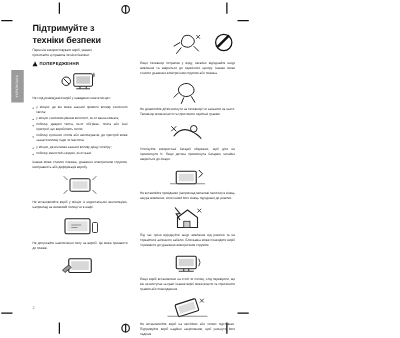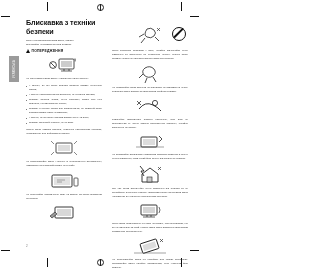--- a/index.html
+++ b/index.html
@@ -68,21 +68,21 @@
 <div class="reg" style="left:97px;top:4px;"></div>
 <div class="reg" style="left:97px;top:259px;"></div>
 
 <div class="page">
 
   <div class="tab">
     <span class="tabtxt">УКРАЇНСЬКА</span>
   </div>
 
   <div class="col colL">
-    <h1>Блискавка з техніки безпеки</h1>
+    <h1>Підтримуйте з техніки безпеки</h1>
     <p class="lede">Перш ніж використовувати виріб, уважно прочитайте ці правила техніки безпеки.</p>
 
     <div class="warnhead">
       <span class="tri"></span>
       <span class="wl">ПОПЕРЕДЖЕННЯ</span>
     </div>
 
     <div class="fig">
       <svg width="34" height="19" viewBox="0 0 34 19">
         <rect x="12" y="3" width="15" height="10" rx="1" fill="none" stroke="#222" stroke-width="0.8"></rect>

